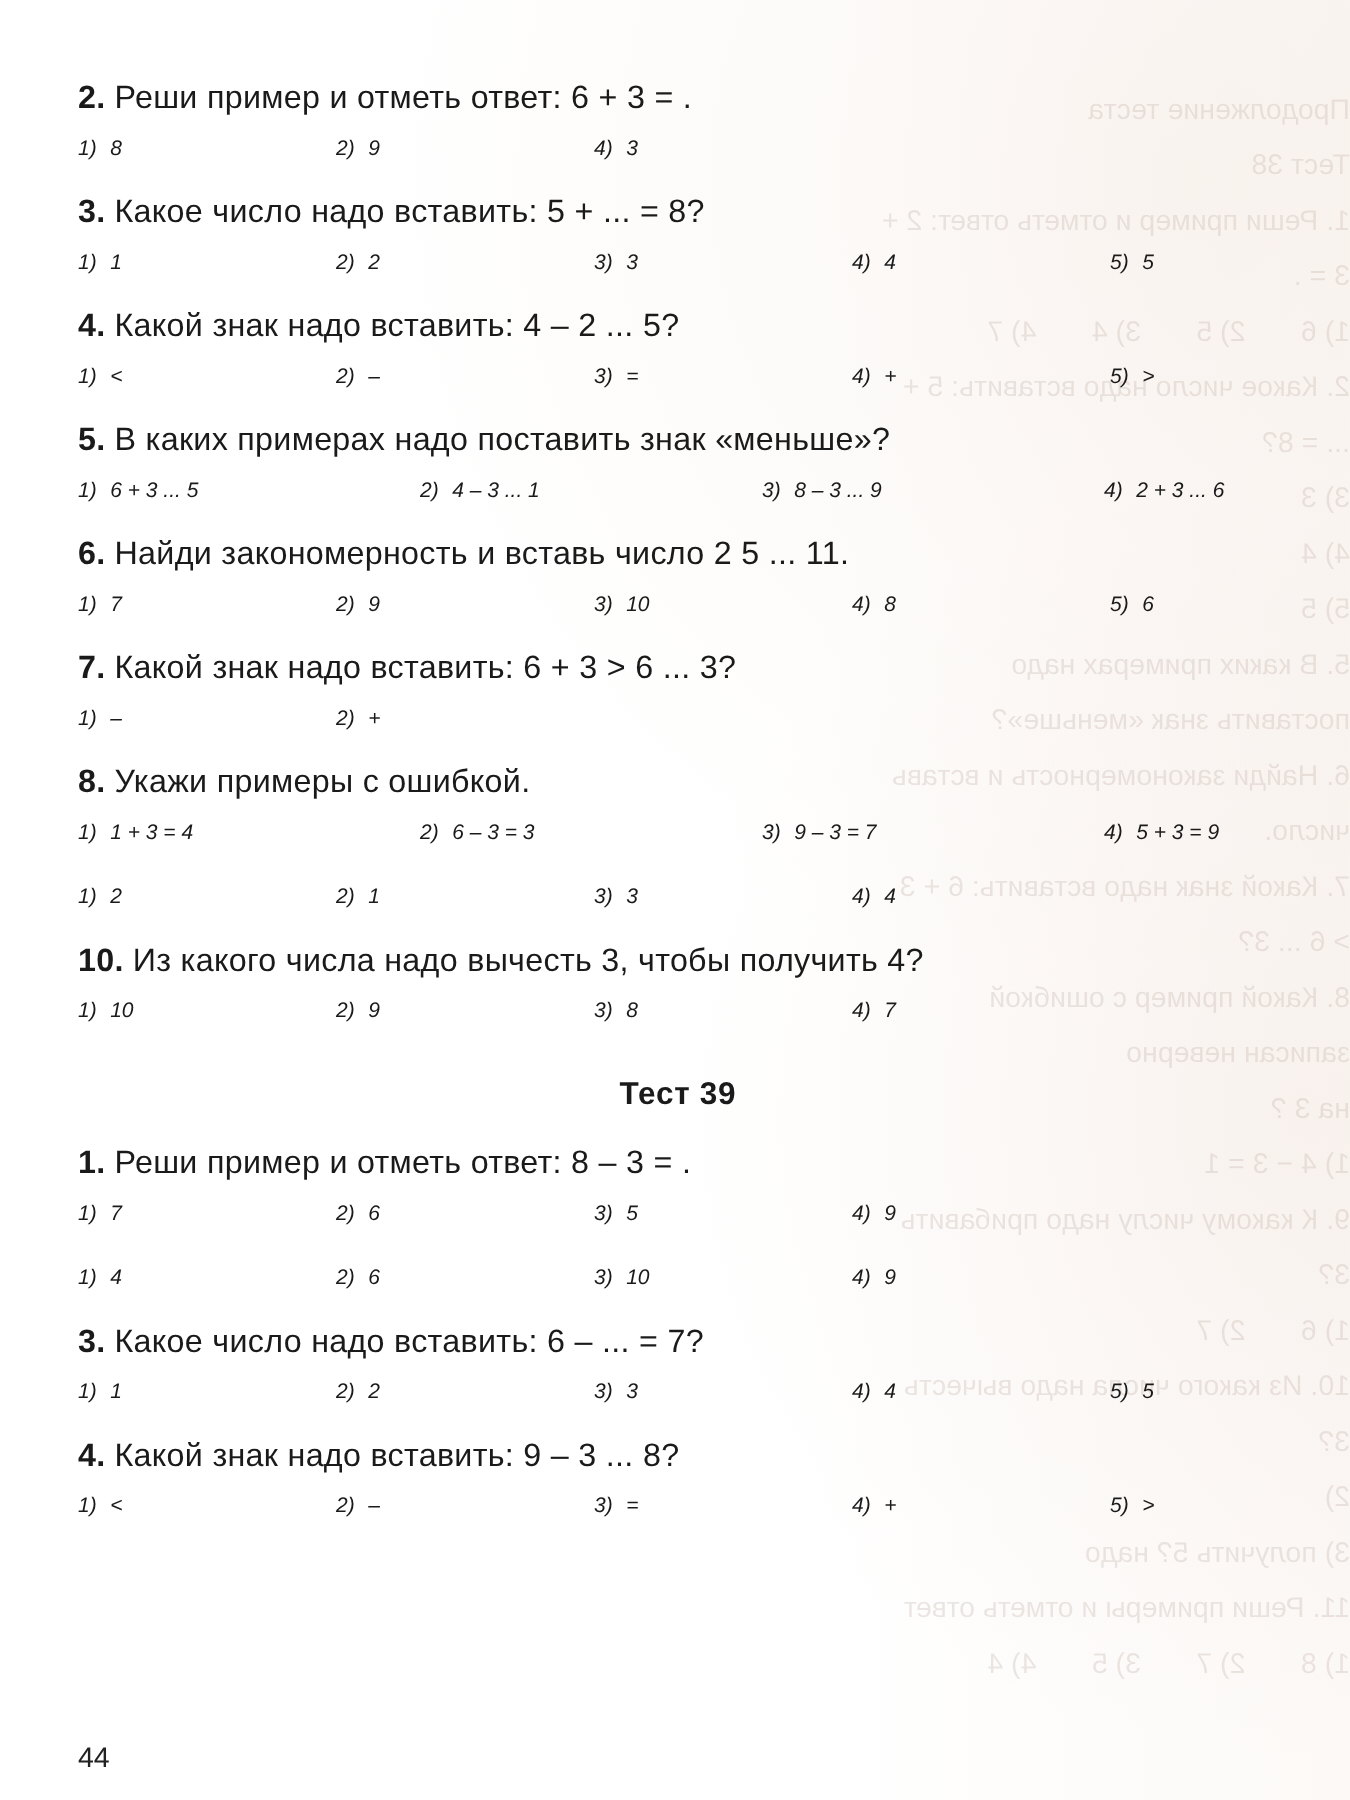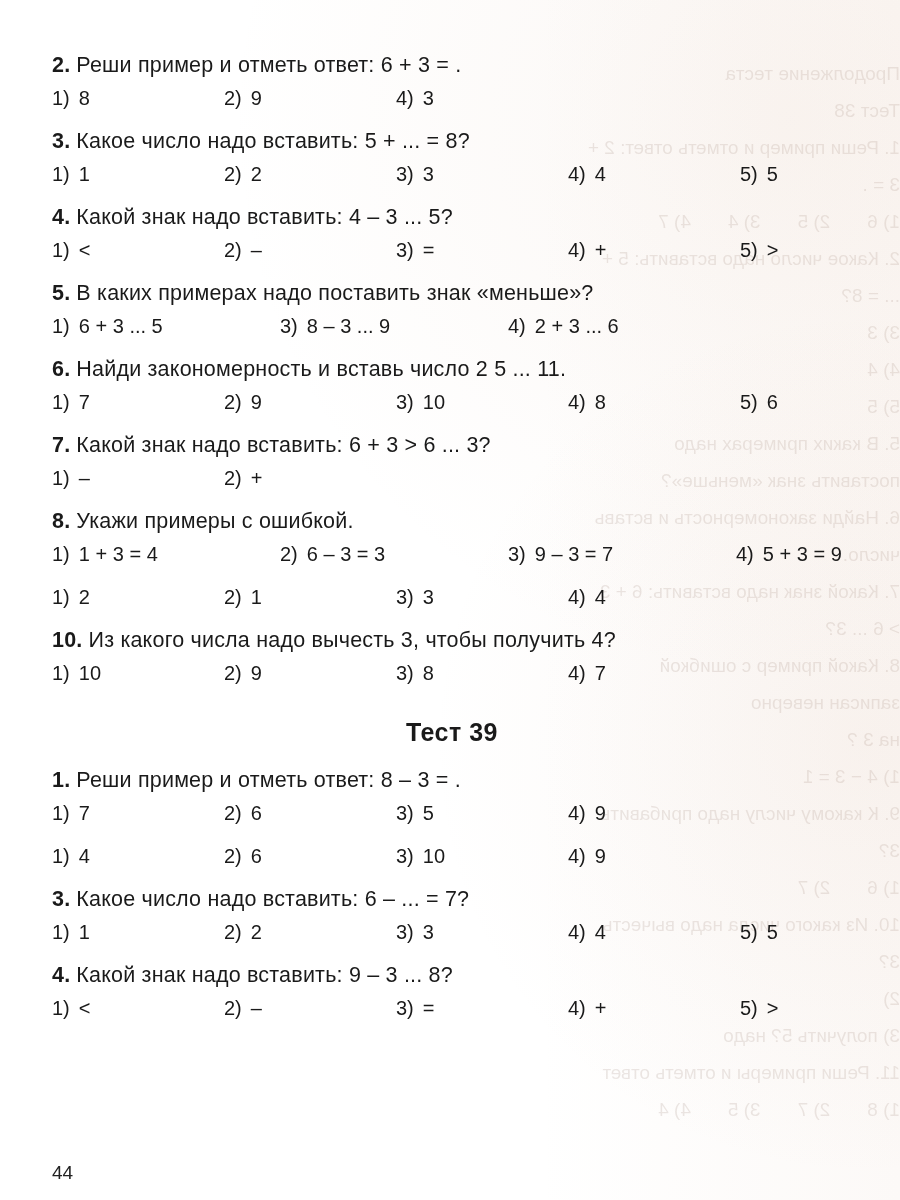--- a/index.html
+++ b/index.html
@@ -59,40 +59,41 @@
   .qnum {
     font-weight: bold;
     margin-right: 6px;
   }
   .qtext {
     font-weight: normal;
   }
   .opts {
     display: flex;
     margin: 3px 0 13px 0;
-    font-size: 20px;
+    font-size: 14px;
     line-height: 30px;
     white-space: nowrap;
+    font-style: italic;
   }
   .opt {
     display: inline-block;
   }
   .opt .lbl {
     margin-right: 9px;
   }
   
   .w-a .opt { width: 172px; }
   .w-b .opt { width: 172px; }
   .w-c .opt { width: 228px; }
   .opts .opt:last-child { width: auto; }
 
   .test-title {
     text-align: center;
     font-weight: bold;
-    font-size: 25px;
+    font-size: 21px;
     margin: 30px 0 18px 0;
     letter-spacing: 0.5px;
   }
   .page-num {
     position: absolute;
     left: 52px;
     bottom: 16px;
     font-size: 19px;
     color: #222;
   }
@@ -143,35 +144,36 @@
     </div>
     <div class="opts w-a">
       <span class="opt"><span class="lbl">1)</span><span>1</span></span>
       <span class="opt"><span class="lbl">2)</span><span>2</span></span>
       <span class="opt"><span class="lbl">3)</span><span>3</span></span>
       <span class="opt"><span class="lbl">4)</span><span>4</span></span>
       <span class="opt"><span class="lbl">5)</span><span>5</span></span>
     </div>
 
     <div class="q">
-      <span class="qnum">4.</span><span class="qtext">Какой знак надо вставить:  4 – 3 ... 5?</span>
+      <span class="qnum">4.</span><span class="qtext">Какой знак надо вставить:  4 – 2 ... 5?</span>
     </div>
     <div class="opts w-a">
       <span class="opt"><span class="lbl">1)</span><span>&lt;</span></span>
       <span class="opt"><span class="lbl">2)</span><span>–</span></span>
       <span class="opt"><span class="lbl">3)</span><span>=</span></span>
       <span class="opt"><span class="lbl">4)</span><span>+</span></span>
       <span class="opt"><span class="lbl">5)</span><span>&gt;</span></span>
     </div>
 
     <div class="q">
       <span class="qnum">5.</span><span class="qtext">В каких примерах надо поставить знак «меньше»?</span>
     </div>
     <div class="opts w-c">
       <span class="opt"><span class="lbl">1)</span><span>6 + 3 ... 5</span></span>
+      <span class="opt"><span class="lbl">2)</span><span>4 – 3 ... 1</span></span>
       <span class="opt"><span class="lbl">3)</span><span>8 – 3 ... 9</span></span>
       <span class="opt"><span class="lbl">4)</span><span>2 + 3 ... 6</span></span>
     </div>
 
     <div class="q">
       <span class="qnum">6.</span><span class="qtext">Найди закономерность и вставь число  2  5 ... 11.</span>
     </div>
     <div class="opts w-a">
       <span class="opt"><span class="lbl">1)</span><span>7</span></span>
       <span class="opt"><span class="lbl">2)</span><span>9</span></span>

